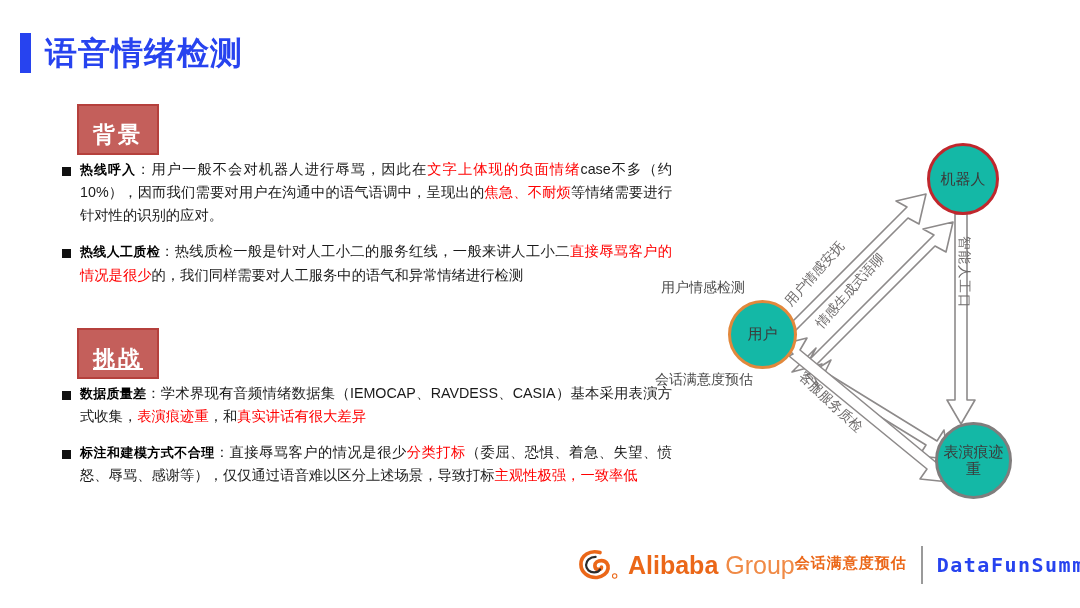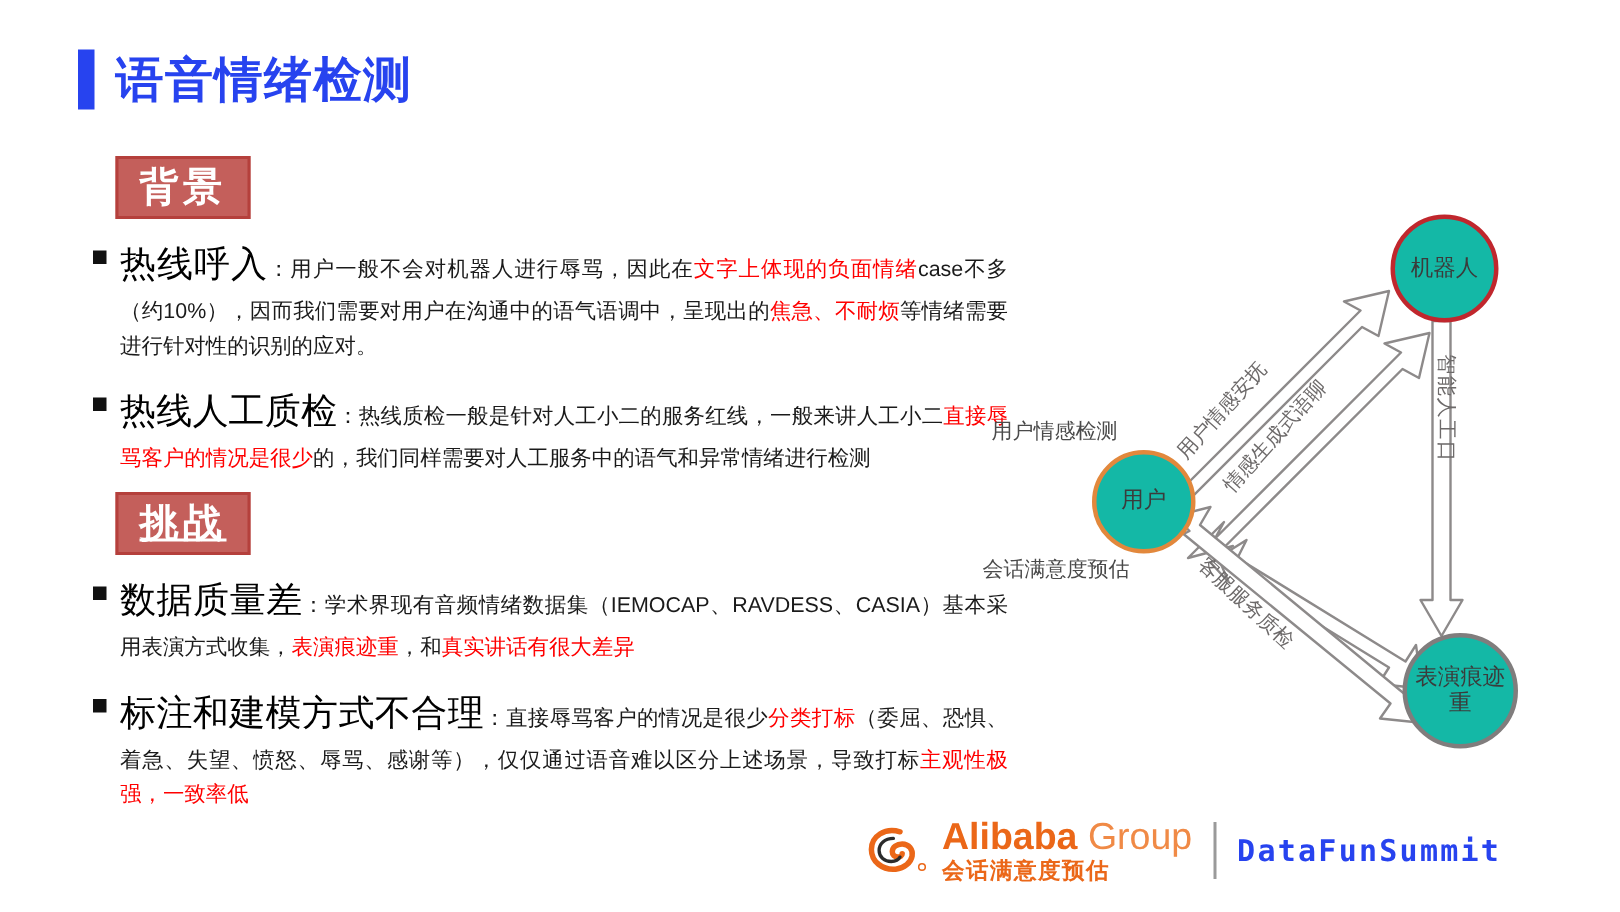--- a/index.html
+++ b/index.html
@@ -7,41 +7,41 @@
     width:1080px;height:608px;
     background:#ffffff;
     font-family:"Liberation Sans","DejaVu Sans",sans-serif;
     overflow:hidden;
     position:relative;
   }
   .slide{position:absolute;inset:0;}
 
   
   .title-row{
-    position:absolute;left:52px;top:33px;
+    position:absolute;left:20px;top:33px;
     display:flex;align-items:center;gap:14px;
   }
   .title-bar{
     width:11px;height:40px;background:#2743ef;flex:0 0 auto;
   }
   .title-text{
     font-size:32px;font-weight:bold;color:#2743ef;
     letter-spacing:1px;line-height:1;
     white-space:nowrap;
   }
 
   
   .chip{
     position:absolute;
     background:#c45f5b;
     border:2px solid #b5403c;
     color:#ffffff;
-    font-size:26px;font-weight:bold;
+    font-size:22px;font-weight:bold;
     letter-spacing:3px;
-    padding:4px 14px 6px 14px;
+    padding:17px 14px 6px 14px;
     line-height:1.08;
     box-sizing:border-box;
   }
   #chip-bg{left:77px;top:104px;}
   #chip-ch{left:77px;top:328px;text-decoration:underline;}
 
   
   .bullets{position:absolute;left:62px;width:610px;}
   #bullets-bg{top:158px;}
   #bullets-ch{top:382px;}
@@ -51,21 +51,21 @@
     margin-bottom:13px;
   }
   .sq{
     flex:0 0 auto;width:9px;height:9px;background:#111;
     margin-top:9px;
   }
   .btext{
     font-size:14.3px;line-height:1.62;color:#1a1a1a;
     text-align:justify;
   }
-  .lead{font-size:24px;font-weight:normal;color:#000;}
+  .lead{font-size:13px;font-weight:bold;color:#000;}
   .red{color:#ff0000;}
 
   
   .diagram{position:absolute;left:655px;top:132px;width:400px;height:390px;}
   .diagram svg{position:absolute;left:0;top:0;}
 
   .node{
     position:absolute;border-radius:50%;
     display:flex;align-items:center;justify-content:center;
     text-align:center;background:#14b8a6;
@@ -109,21 +109,21 @@
   
   .footer{position:absolute;left:0;bottom:8px;width:100%;height:58px;}
   .footer-inner{
     position:absolute;left:578px;top:4px;
     display:flex;align-items:center;gap:14px;
   }
   .ali{display:flex;align-items:center;gap:6px;}
   .ali-mark{
     width:44px;height:34px;flex:0 0 auto;
   }
-  .ali-words{display:flex;flex-direction:column;line-height:1;}
+  .ali-words{display:flex;flex-direction:row;line-height:1;}
   .ali-en{
     font-size:25px;font-weight:bold;color:#eb6718;white-space:nowrap;
   }
   .ali-en .grp{font-weight:normal;color:#f08a46;}
   .ali-cn{
     font-size:15px;font-weight:bold;color:#eb6718;letter-spacing:1px;
     margin-top:2px;white-space:nowrap;
   }
   .vbar{width:2px;height:38px;background:#9a9a9a;}
   .dfs{

